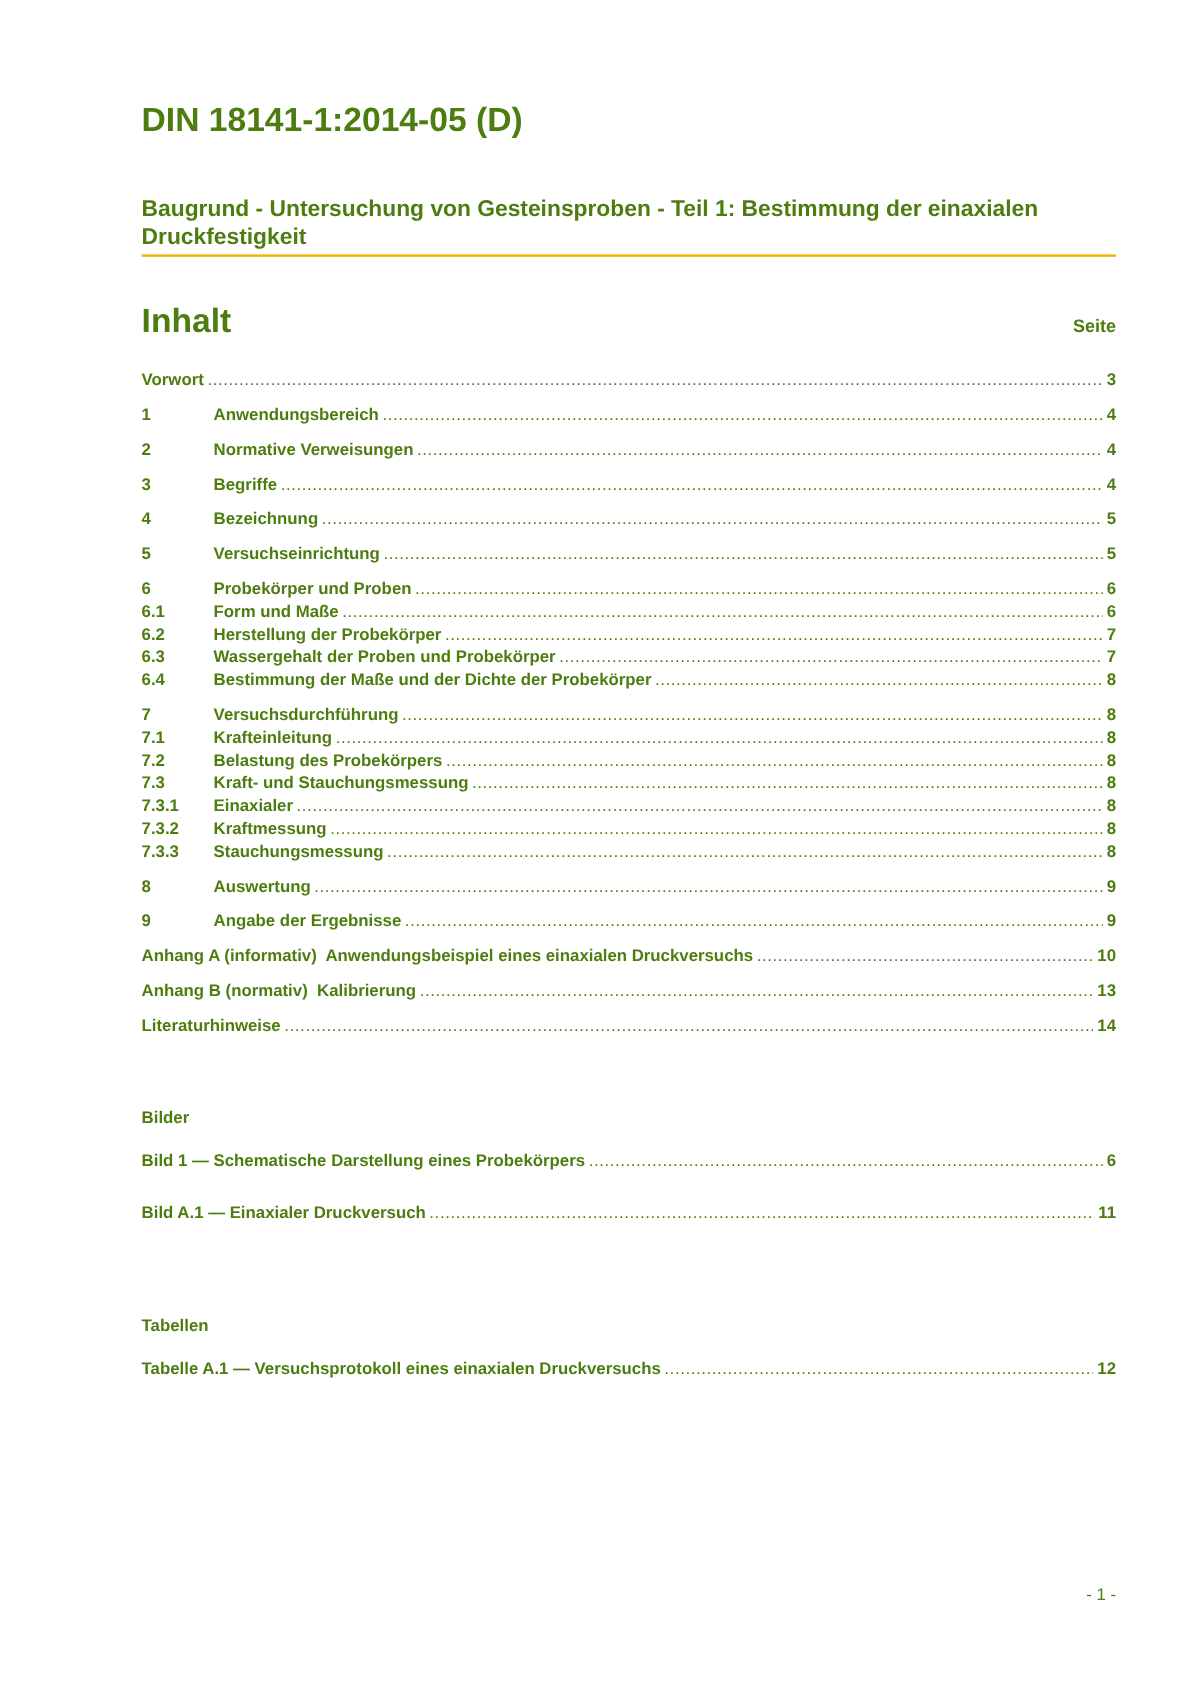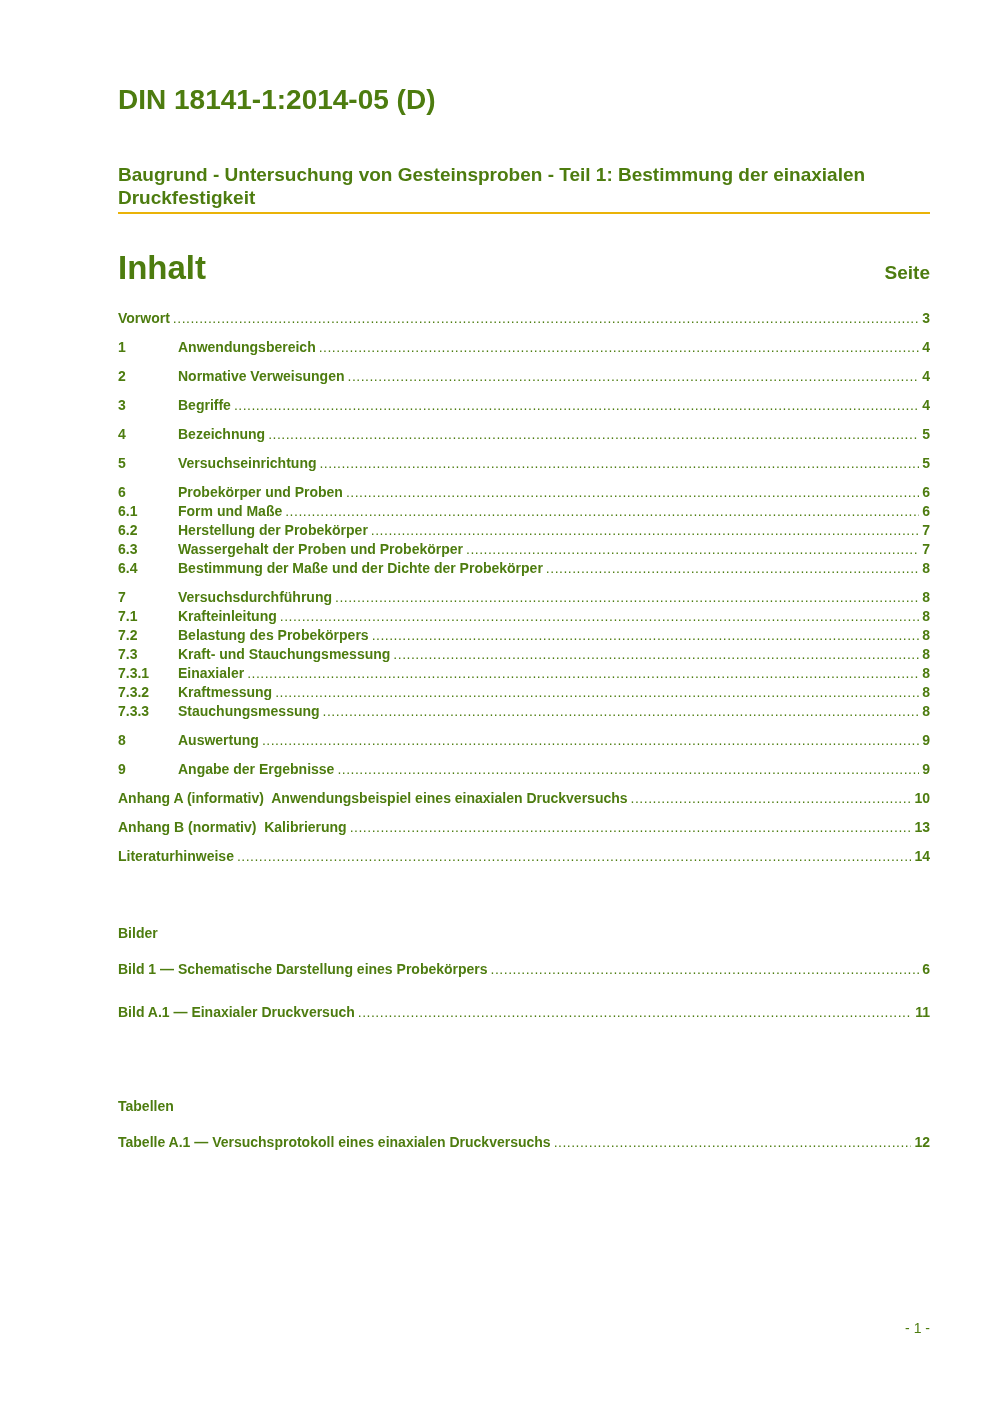--- a/index.html
+++ b/index.html
@@ -27,22 +27,22 @@
     margin: 0;
     padding-bottom: 3px;
     border-bottom: 2px solid #eab308;
   }
   .contents-bar {
     display: flex;
     justify-content: space-between;
     align-items: baseline;
     margin-top: 40px;
   }
-  .contents-heading { font-size: 33px; line-height: 28px; }
-  .page-col-label { font-size: 19px; }
+  .contents-heading { font-size: 28px; line-height: 28px; }
+  .page-col-label { font-size: 15px; }
 
   #toc-list { margin-top: 25px; }
 
   .toc-row {
     display: flex;
     align-items: baseline;
     font-size: 14px;
     line-height: 19px;
   }
   #toc-list .toc-row.sp { margin-top: 10px; }

